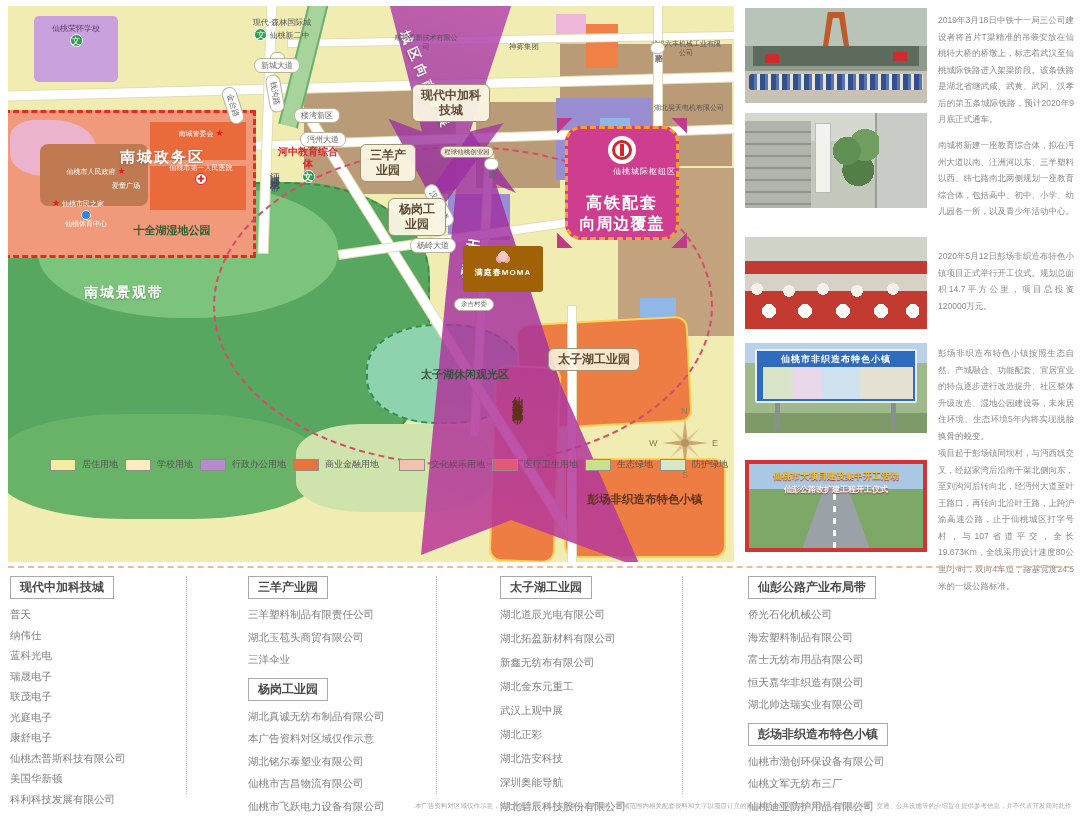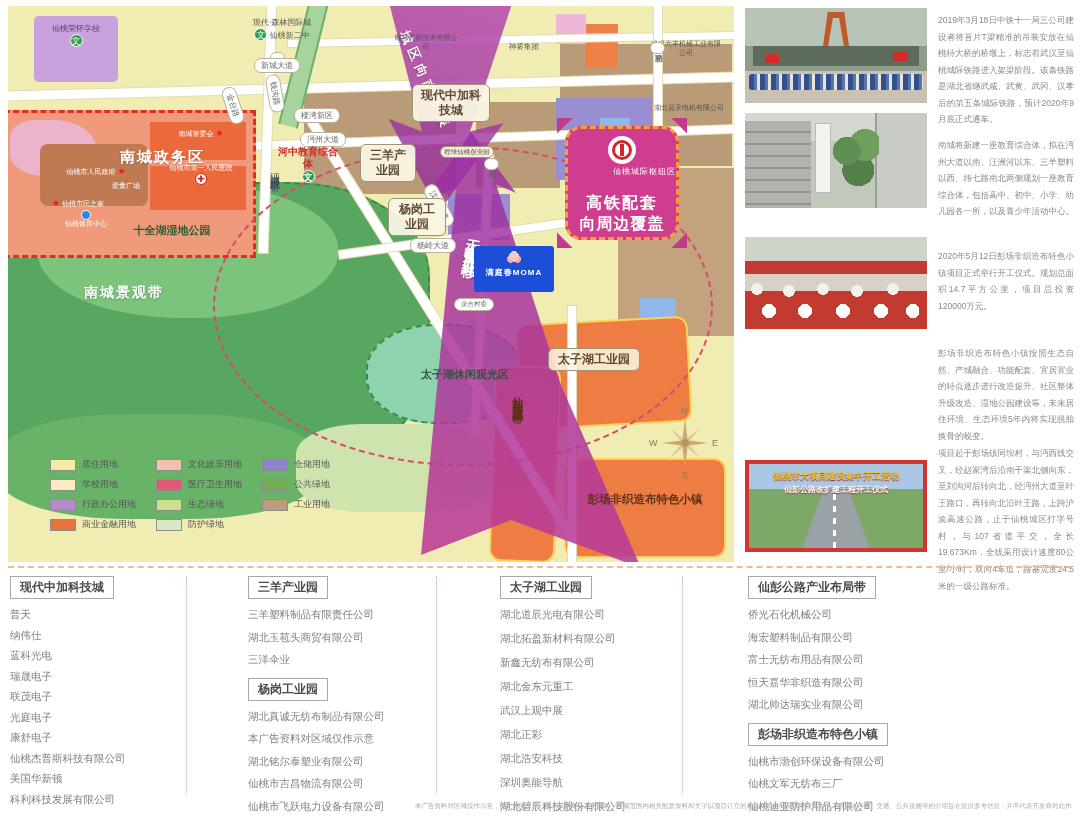--- a/index.html
+++ b/index.html
@@ -19,21 +19,21 @@
   .tiny { font-size:6.5px; padding:1px 3px; font-weight:normal; }
   .wtxt { position:absolute; z-index:6; color:#fff; font-weight:bold; text-shadow:0 1px 2px rgba(0,0,0,.25); }
   .redtxt { position:absolute; z-index:6; color:#d9262c; font-weight:bold; text-align:center; line-height:1.2; }
   .ficon { display:inline-block; width:13px; height:13px; border-radius:50%; background:#2e9e4f; color:#fff; font-size:9px; line-height:13px; text-align:center; border:1px solid #fff; }
   .star { color:#e31d1d; font-size:9px; }
   .hosp { display:inline-block; width:12px; height:12px; border-radius:50%; background:#fff; border:1px solid #d22; color:#d22; font-size:9px; font-weight:bold; line-height:11px; text-align:center; }
   .arrowbody { position:absolute; z-index:4; }
   .hub { position:absolute; z-index:5; background:#cf3d8f; border:3px dashed #ff9e2c; border-radius:16px; text-align:center; color:#fff; }
   .hub .tri { position:absolute; width:0; height:0; border:11px solid transparent; z-index:5; }
   .legend { position:absolute; left:42px; top:452px; z-index:7; display:flex; gap:20px; }
-  .legcol { display:flex; flex-direction:column; gap:7px; }
+  .legcol { display:flex; gap:7px; }
   .legitem { display:flex; align-items:center; gap:6px; }
   .legitem .sw { width:26px; height:12px; border:1px solid #8d8d8d; flex:0 0 auto; }
   .legitem span.lt { font-size:9px; color:#555; white-space:nowrap; }
 
   
   .photo { position:absolute; left:745px; width:182px; overflow:hidden; background:#ccc; }
   .cap { position:absolute; left:938px; width:136px; font-size:8.5px; line-height:1.95; color:#8a8a8a; text-align:justify; }
 
   
   .sep { position:absolute; left:8px; top:566px; width:1064px; border-top:2px dashed #f3b98f; }
@@ -171,21 +171,21 @@
     <div class="lblbox" style="left:404px;top:78px;width:78px;">现代中加科技城</div>
     <div class="mlabel" style="left:386px;top:28px;width:64px;font-size:7px;">顺邦高新技术有限公司</div>
     <div class="mlabel" style="left:488px;top:36px;width:56px;font-size:7.5px;">神雾集团</div>
     <div class="mlabel" style="left:642px;top:34px;width:72px;font-size:7px;">武汉六丰机械工业有限公司</div>
     <div class="pill vpill" style="left:642px;top:36px;">和平路</div>
     <div class="mlabel" style="left:646px;top:98px;width:70px;font-size:7px;">湖北昊天电机有限公司</div>
     <div class="pill" style="left:408px;top:192px;transform:rotate(62deg);">汉江大道</div>
     <div class="lblbox" style="left:380px;top:192px;width:58px;">杨岗工业园</div>
     <div class="pill" style="left:402px;top:232px;">杨岭大道</div>
 
-    <div class="z" style="left:466px;top:240px;width:80px;height:46px;background:#1d4ed8;border-radius:3px;z-index:6;text-align:center;color:#fff;">
+    <div class="z" style="left:455px;top:240px;width:80px;height:46px;background:#a16207;border-radius:3px;z-index:6;text-align:center;color:#fff;">
       <div style="margin:4px auto 1px;width:16px;height:16px;border-radius:50%;background:radial-gradient(circle at 50% 38%, #f7c8c8 0 5px, transparent 5px), radial-gradient(circle at 30% 55%, #f2a9a9 0 4px, transparent 4px), radial-gradient(circle at 70% 55%, #f2a9a9 0 4px, transparent 4px);"></div>
       <div style="font-size:8px;font-weight:bold;letter-spacing:1px;">满庭春MOMA</div>
     </div>
     <div class="pill" style="left:446px;top:292px;font-size:6.5px;">余吉村委</div>
 
     <div class="mlabel" style="left:392px;top:362px;width:130px;font-size:11px;font-weight:bold;color:#35503f;z-index:6;">太子湖休闲观光区</div>
     <div class="lblbox" style="left:540px;top:342px;width:92px;background:rgba(250,246,228,.85);">太子湖工业园</div>
     <div class="mlabel" style="left:502px;top:382px;writing-mode:vertical-rl;font-size:11px;font-weight:bold;color:#5d3318;letter-spacing:2px;z-index:6;">仙彭公路产业布局带</div>
     <div class="mlabel" style="left:572px;top:486px;width:130px;font-size:11.5px;font-weight:bold;color:#5d3318;z-index:6;">彭场非织造布特色小镇</div>
 
@@ -282,20 +282,28 @@
   </div>
   <div class="cap" style="top:137px;">南城将新建一座教育综合体，拟在沔州大道以南、汪洲河以东、三羊塑料以西、纬七路南北两侧规划一座教育综合体，包括高中、初中、小学、幼儿园各一所，以及青少年活动中心。</div>
 
   <div class="photo" style="top:237px;height:92px;background:linear-gradient(#cfd4c9 0 26%, #c23a34 26% 40%, #d8d2c6 40%);">
     <div style="position:absolute;left:0;top:54px;width:182px;height:38px;background:#c33b30;"></div>
     <div style="position:absolute;left:0;top:40px;width:182px;height:26px;background:radial-gradient(circle at 12px 12px,#f3f1ea 0 6px,transparent 6px),radial-gradient(circle at 44px 14px,#f3f1ea 0 6px,transparent 6px),radial-gradient(circle at 78px 12px,#f3f1ea 0 6px,transparent 6px),radial-gradient(circle at 112px 14px,#f3f1ea 0 6px,transparent 6px),radial-gradient(circle at 148px 12px,#f3f1ea 0 6px,transparent 6px);"></div>
     <div style="position:absolute;left:8px;top:64px;width:166px;height:20px;background:radial-gradient(circle at 16px 10px,#fff 0 7px,transparent 7px),radial-gradient(circle at 52px 10px,#fff 0 7px,transparent 7px),radial-gradient(circle at 90px 10px,#fff 0 7px,transparent 7px),radial-gradient(circle at 128px 10px,#fff 0 7px,transparent 7px),radial-gradient(circle at 160px 10px,#fff 0 7px,transparent 7px);"></div>
   </div>
   <div class="cap" style="top:248px;">2020年5月12日彭场非织造布特色小镇项目正式举行开工仪式。规划总面积14.7平方公里，项目总投资120000万元。</div>
 
+  <div class="photo" style="top:343px;height:90px;background:linear-gradient(#b9d2e8 0 22%, #9fb98a 22% 78%, #7d9a68 78%);">
+    <div style="position:absolute;left:10px;top:6px;width:162px;height:54px;background:#2f6bbf;border:2px solid #e8eef7;border-radius:2px;">
+      <div style="color:#fff;font-size:9px;font-weight:bold;text-align:center;margin-top:2px;letter-spacing:1px;">仙桃市非织造布特色小镇</div>
+      <div style="position:absolute;left:6px;top:16px;width:150px;height:32px;background:linear-gradient(90deg,#d8e4c8 0 28px,#e8d8e8 30px 58px,#cfe0ef 60px 96px,#e6e2d2 98px 150px);"></div>
+    </div>
+    <div style="position:absolute;left:30px;top:60px;width:5px;height:26px;background:#8a8f94;"></div>
+    <div style="position:absolute;left:146px;top:60px;width:5px;height:26px;background:#8a8f94;"></div>
+  </div>
   <div class="cap" style="top:345px;">彭场非织造布特色小镇按照生态自然、产城融合、功能配套、宜居宜业的特点逐步进行改造提升、社区整体升级改造、湿地公园建设等，未来居住环境、生态环境5年内将实现脱胎换骨的蜕变。</div>
 
   <div class="photo" style="top:460px;height:92px;background:linear-gradient(#aac8e4 0 30%, #7da868 30%);border:4px solid #d23333;">
     <div style="position:absolute;left:52px;top:26px;width:70px;height:62px;background:#9aa2a8;clip-path:polygon(32% 0,68% 0,100% 100%,0 100%);"></div>
     <div style="position:absolute;left:84px;top:30px;width:3px;height:58px;background:repeating-linear-gradient(#fff 0 6px,transparent 6px 12px);"></div>
     <div style="position:absolute;left:0;top:6px;width:100%;text-align:center;color:#e8c44a;font-size:9px;font-weight:bold;text-shadow:0 1px 1px #933;">仙桃市大项目建设集中开工活动</div>
     <div style="position:absolute;left:0;top:20px;width:100%;text-align:center;color:#fff;font-size:8px;font-weight:bold;text-shadow:0 1px 1px #933;">仙彭公路改扩建工程开工仪式</div>
   </div>
   <div class="cap" style="top:445px;">项目起于彭场镇同坝村，与沔西线交叉，经赵家湾后沿南干渠北侧向东，至刘沟河后转向北，经沔州大道至叶王路口，再转向北沿叶王路，上跨沪渝高速公路，止于仙桃城区打字号村，与107省道平交，全长19.673Km，全线采用设计速度80公里/小时，双向4车道，路基宽度24.5米的一级公路标准。</div>
 

